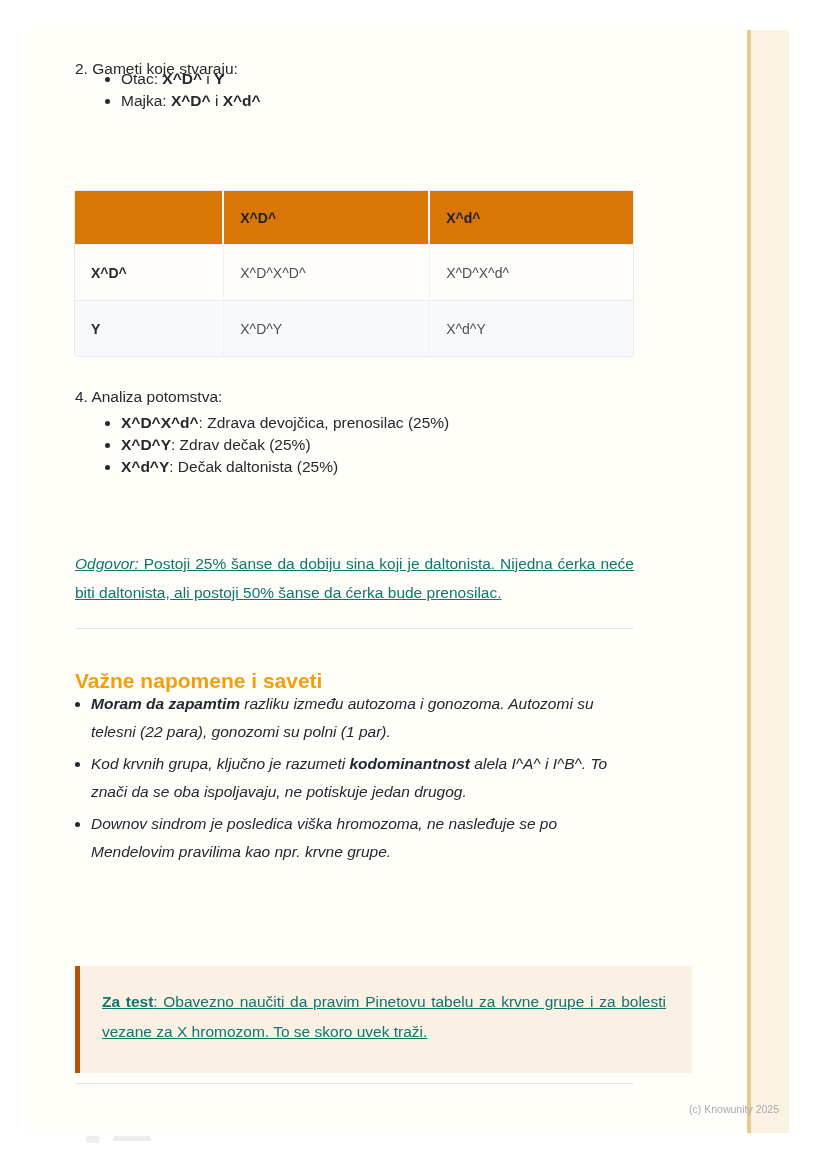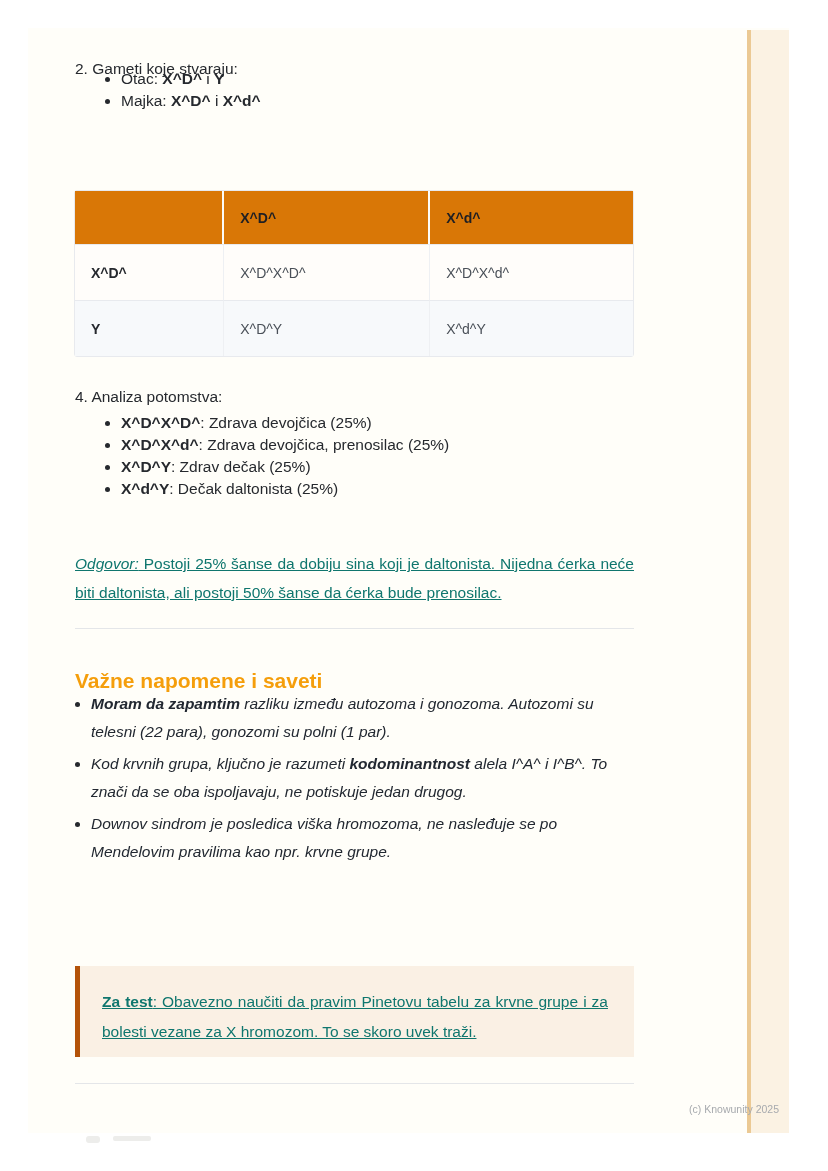--- a/index.html
+++ b/index.html
@@ -36,22 +36,22 @@
   table.punnett tbody th:last-child, table.punnett tbody td:last-child{border-right:none;}
   table.punnett tbody tr:nth-child(1){background:#fffdfa;}
   table.punnett tbody tr:nth-child(2){background:#f7f9fb;}
   .colw1{width:143px;} .colw2{width:209px;} .colw3{width:208px;}
 
   .para{font-size:15.5px;line-height:29px;text-align:justify;color:#0f766e;text-decoration:underline;}
   .rule{position:absolute;left:75px;width:559px;height:0;border-top:1px solid #e4e6e9;}
   h2.sec{position:absolute;left:75px;top:668px;margin:0;font-size:21px;line-height:26px;
          font-weight:700;color:#f59e0b;}
 
-  .callout{position:absolute;left:75px;top:966px;width:559px;box-sizing:border-box;
-    background:#faf0e4;border-left:5px solid #b45309;border-radius:0;padding:21px 26px 10px 22px;}
+  .callout{position:absolute;left:75px;top:966px;width:617px;box-sizing:border-box;
+    background:#faf0e4;border-left:5px solid #b45309;border-radius:0;padding:21px 26px 26px 22px;}
   .callout .para{line-height:30px;}
 
   .copyright{position:absolute;top:1103px;right:49px;font-size:10.5px;color:#a7aaae;z-index:3;}
 
   .frag{position:absolute;background:#ededeb;}
   .frag.f1{left:86px;top:1136px;width:14px;height:7px;border-radius:3px;}
   .frag.f2{left:113px;top:1136px;width:38px;height:5px;border-radius:2px;}
 </style>
 </head>
 <body>
@@ -95,24 +95,20 @@
         <td>X^d^Y</td>
       </tr>
     </tbody>
   </table>
 
   <div class="abs t" style="top:386px;">4. Analiza potomstva:</div>
 
   <div class="abs blist sub" style="top:412px;">
     <div class="brow t">
       <span class="dot"></span>
-      <span><b>X^D^X^D^</b><span>: Zdrava devojčica (25%)</span></span>
-    </div>
-    <div class="brow t">
-      <span class="dot"></span>
       <span><b>X^D^X^d^</b><span>: Zdrava devojčica, prenosilac (25%)</span></span>
     </div>
     <div class="brow t">
       <span class="dot"></span>
       <span><b>X^D^Y</b><span>: Zdrav dečak (25%)</span></span>
     </div>
     <div class="brow t">
       <span class="dot"></span>
       <span><b>X^d^Y</b><span>: Dečak daltonista (25%)</span></span>
     </div>

